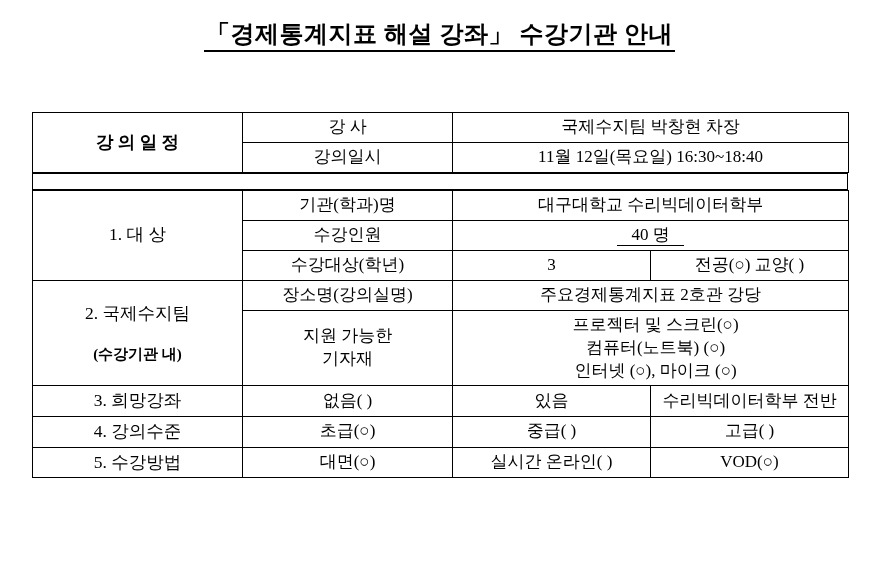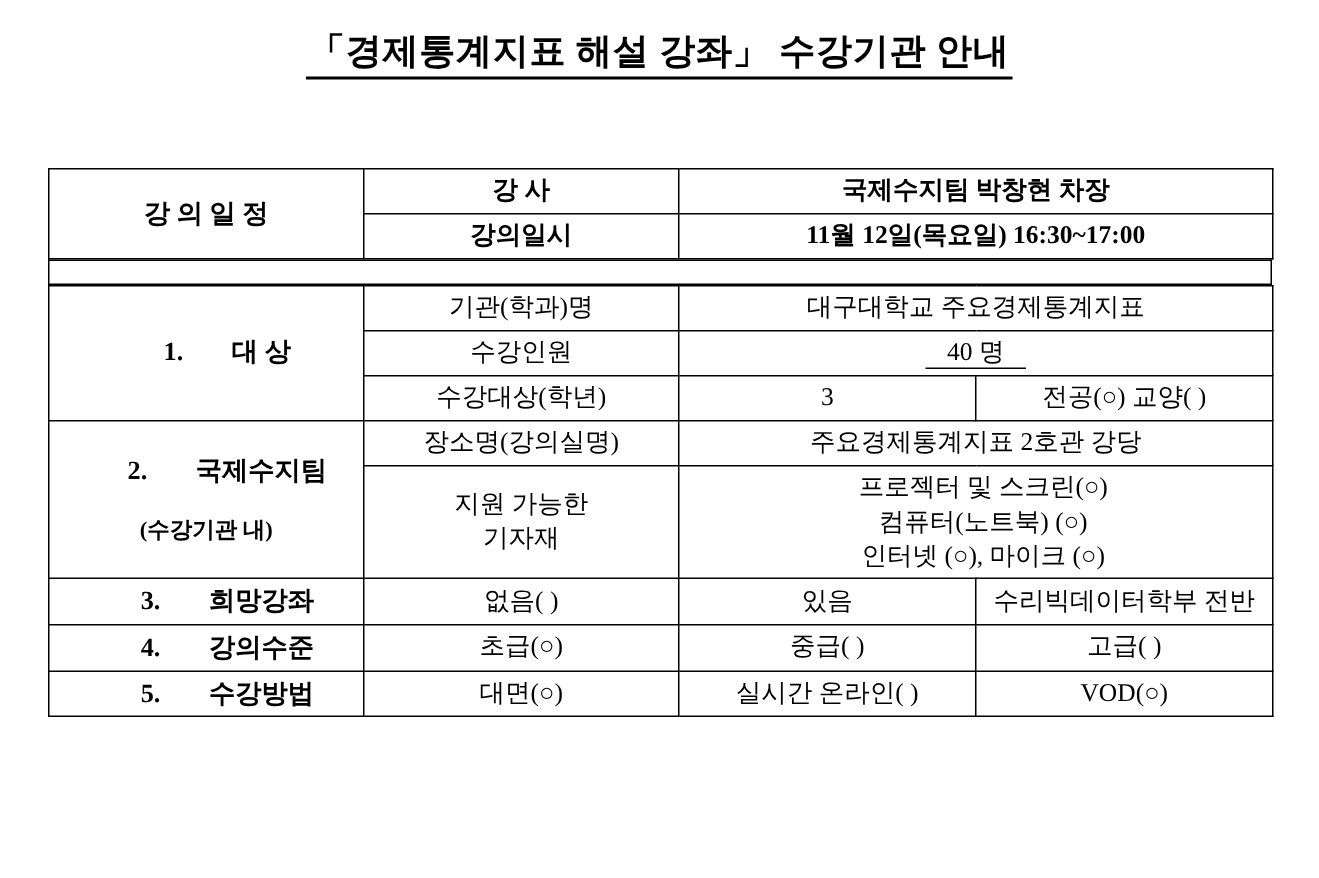--- a/index.html
+++ b/index.html
@@ -44,21 +44,21 @@
     padding: 3px 4px;
     vertical-align: middle;
     text-align: center;
     line-height: 1.35;
   }
   .block-gap td {
     border: none;
     height: 9px;
     padding: 0;
   }
-  .bold { font-weight: bold; margin-left: 28px; }
+  .bold { font-weight: normal; }
   .label-cell {
     font-weight: bold;
     font-size: 17.5px;
   }
   .label-cell .sub {
     font-weight: bold;
     font-size: 15px;
     display: block;
     margin-top: 19px;
   }
@@ -92,21 +92,21 @@
       <col style="width:396px">
     </colgroup>
     <tbody>
       <tr>
         <td rowspan="2" class="label-cell">강 의 일 정</td>
         <td class="bold">강       사</td>
         <td class="bold">국제수지팀 박창현 차장</td>
       </tr>
       <tr>
         <td class="bold">강의일시</td>
-        <td class="bold">11월 12일(목요일) 16:30~17:00</td>
+        <td class="bold">11월 12일(목요일) 16:30~18:40</td>
       </tr>
     </tbody>
   </table>
 
   <table class="main" style="margin-top:0">
     <tbody>
         <tr class="block-gap">
           <td></td>
         </tr>
       </tbody>
@@ -120,21 +120,21 @@
       <col style="width:198px">
     </colgroup>
     <tbody>
 
       <tr>
         <td rowspan="3" class="label-cell">
           <span class="bold">1.</span>
           <span class="bold">대          상</span>
         </td>
         <td>기관(학과)명</td>
-        <td colspan="2">대구대학교 주요경제통계지표</td>
+        <td colspan="2">대구대학교 수리빅데이터학부</td>
       </tr>
       <tr>
         <td>수강인원</td>
         <td colspan="2">
           <span class="u-line">40 명</span>
         </td>
       </tr>
       <tr>
         <td>수강대상(학년)</td>
         <td>3</td>

